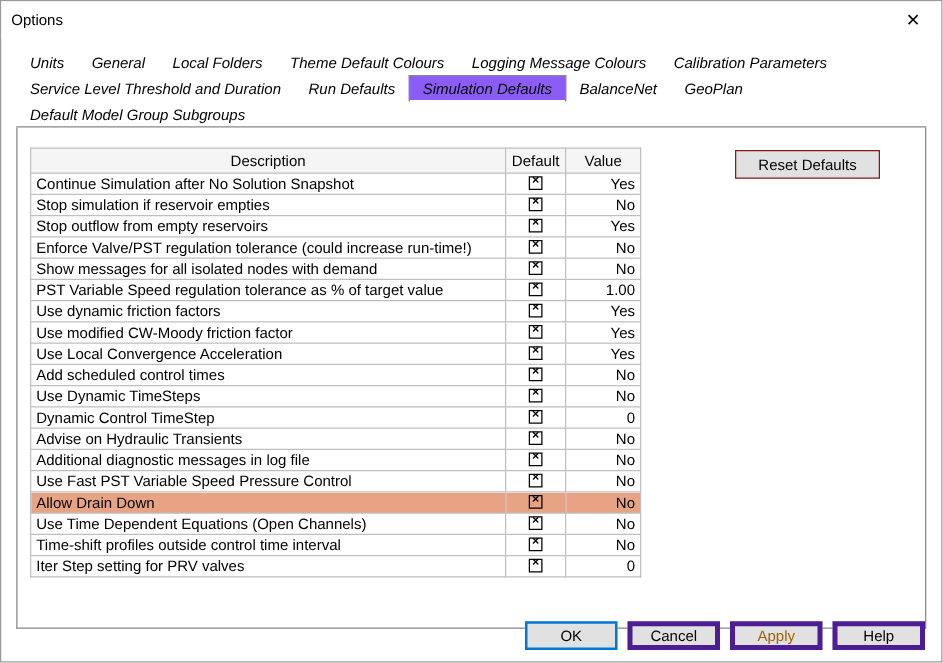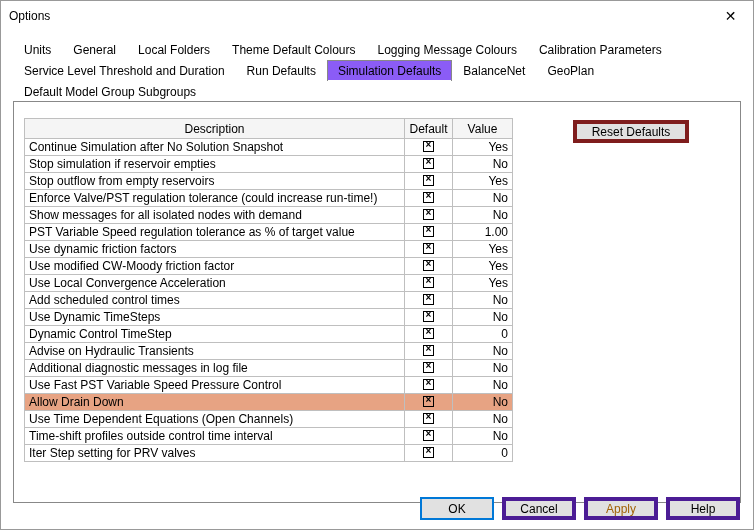--- a/index.html
+++ b/index.html
@@ -31,20 +31,21 @@
     justify-content: center;
     font-size: 14px;
     font-family: sans-serif;
   }
   .content {
     padding: 8px 12px 0 12px;
   }
   .tabrow {
     display: flex;
     flex-wrap: wrap;
+    font-style: italic;
   }
   .tab {
     padding: 3px 10px;
     border: 1px solid transparent;
     border-bottom: none;
     cursor: default;
     white-space: nowrap;
     font-size: 12px;
     position: relative;
   }
@@ -64,21 +65,21 @@
     margin-top: -1px;
   }
   .innerpane {
     border: 1px solid #888;
     border-top: none;
     padding: 16px 24px 40px 10px;
     min-height: 400px;
     position: relative;
     display: flex;
     align-items: flex-start;
-    gap: 60px;
+    gap: 75px;
   }
   table.grid {
     border-collapse: collapse;
     width: 488px;
     table-layout: fixed;
   }
   table.grid th, table.grid td {
     border: 1px solid #bfbfbf;
     padding: 1px 4px;
     font-size: 12px;
@@ -96,21 +97,21 @@
   }
   col.desc  { width: 380px; }
   col.def   { width: 48px; }
   col.val   { width: 60px; }
   td.def { text-align: center; font-weight: bold; }
   td.val { text-align: right; padding-right: 6px; }
   tr.hi td { background: #e7a383; }
   .reset-btn {
     width: 116px;
     height: 23px;
-    border: 4px solid #7f1d1d;
+    border: 1px solid #7f1d1d;
     background: #e1e1e1;
     font-size: 12px;
     margin-top: 2px;
   }
   .footer {
     position: absolute;
     bottom: 10px;
     right: 14px;
     display: flex;
     gap: 8px;

